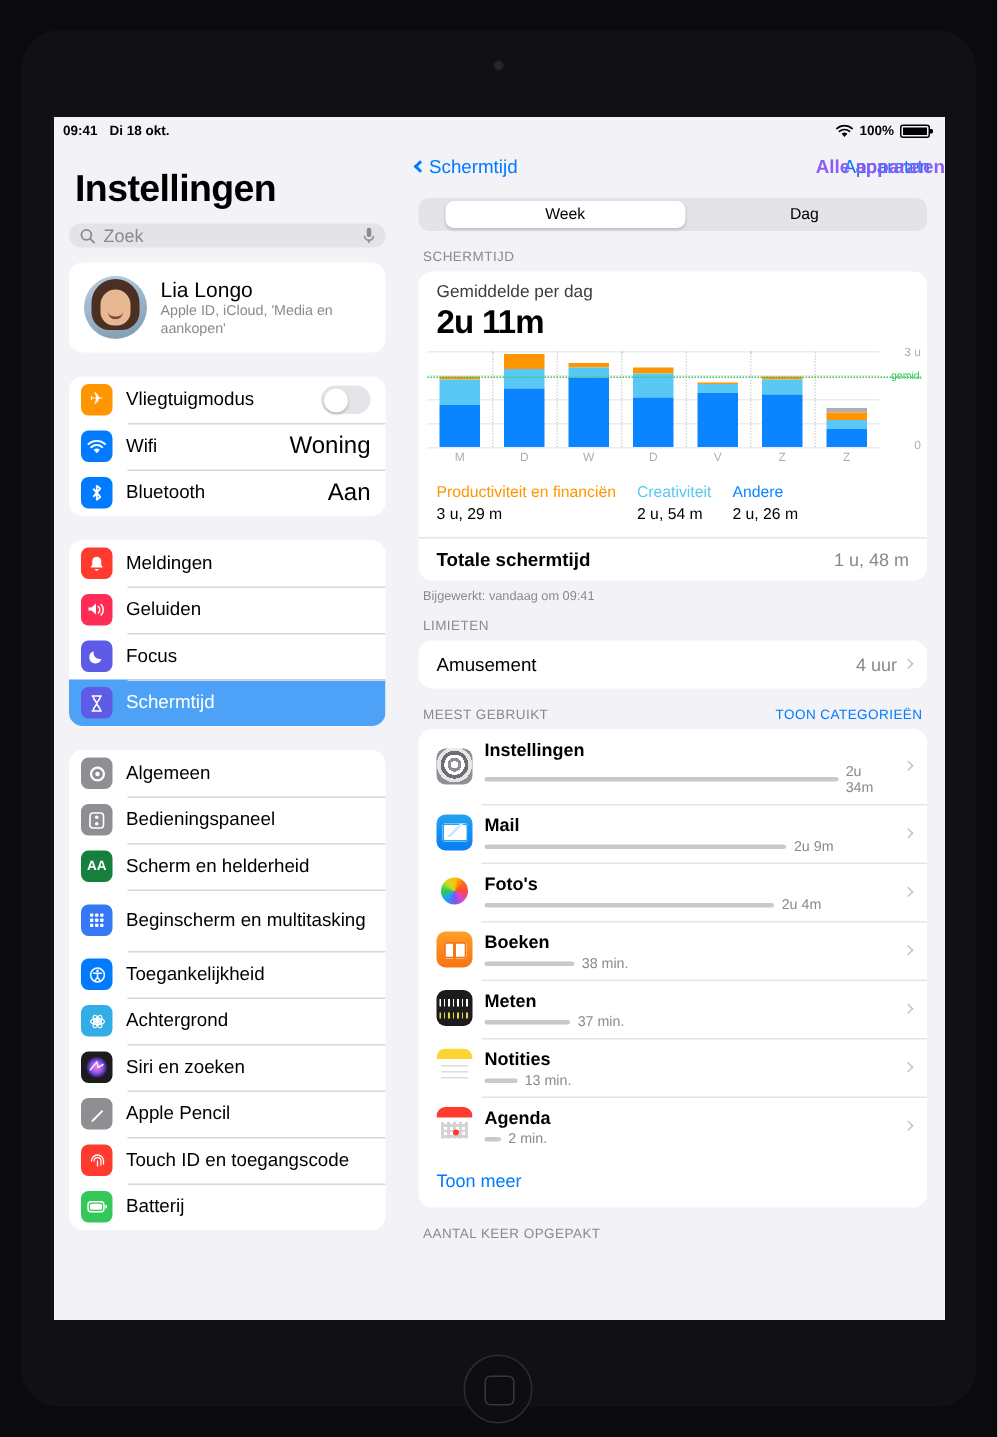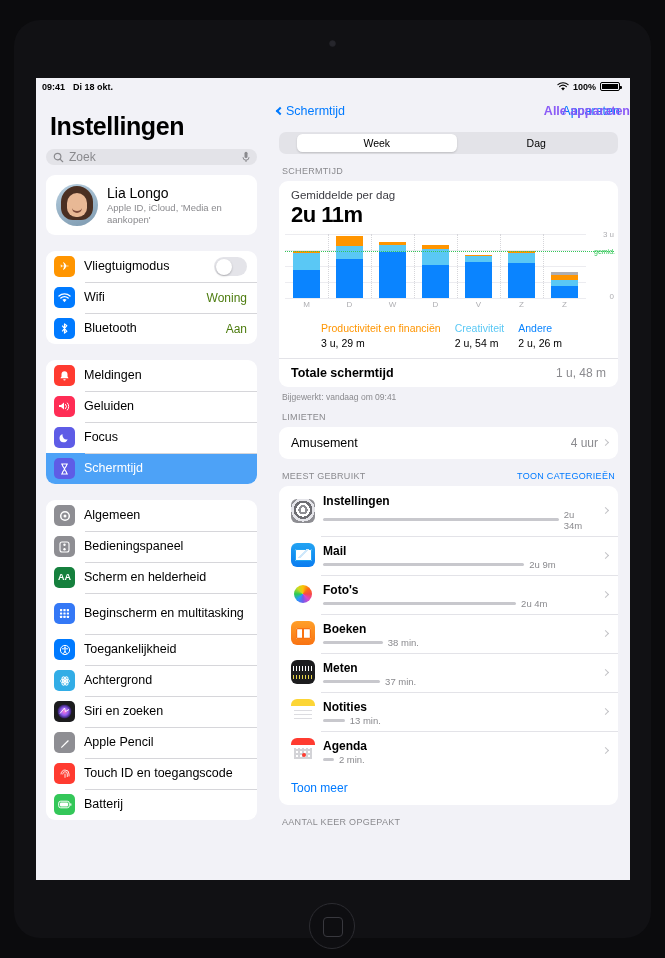--- a/index.html
+++ b/index.html
@@ -51,21 +51,21 @@
 
   
   .statusbar {
     position: absolute; left: 0; top: 0; width: 100%; height: 18px;
     display: flex; align-items: center;
     padding: 0 10px 0 6px;
     font-size: 9px; font-weight: bold; color: #000;
   }
   .sb-time { margin-right: 8px; }
   .sb-date { font-weight: bold; }
-  .sb-right { margin-left: auto; display: flex; gap: 4px; }
+  .sb-right { margin-left: auto; display: flex; align-items: center; gap: 4px; }
   .sb-pct { font-size: 9px; font-weight: bold; }
   .batt {
     width: 20px; height: 9px; border: 1px solid #000; border-radius: 2px;
     position: relative; display: inline-block;
   }
   .batt::after {
     content: ""; position: absolute; right: -3px; top: 2.5px;
     width: 1.6px; height: 3px; background: #000; border-radius: 0 1px 1px 0;
   }
   .batt i { position: absolute; left: 1px; top: 1px; width: 16px; height: 5px; background: #000; display: block; }
@@ -123,21 +123,21 @@
     background: #d6d6da;
   }
   .row.sel { background: #4da2f7; }
   .row.sel .row-label { color: #fff; }
   .ico {
     width: 21px; height: 21px; border-radius: 5px; flex: none;
     display: flex; align-items: center; justify-content: center;
     color: #fff; font-size: 11px; line-height: 1;
   }
   .row-label { font-size: 12.5px; color: #000; flex: 1; line-height: 1.2; }
-  .row-value { font-size: 12px; color: #4d7c0f; }
+  .row-value { font-size: 16px; color: #000000; }
   .toggle {
     width: 33px; height: 19px; border-radius: 10px; background: #e4e4e9;
     position: relative; flex: none;
   }
   .toggle::after {
     content: ""; position: absolute; left: 1.5px; top: 1.5px;
     width: 16px; height: 16px; border-radius: 50%; background: #fff;
     box-shadow: 0 1px 2px rgba(0,0,0,.25);
   }
 
@@ -200,21 +200,21 @@
   }
   .avglbl { position: absolute; font-size: 7px; color: #34c759; right: -29px; transform: translateY(-50%); }
   .bars { position: absolute; left: 0; right: 0; top: 0; bottom: 0; display: flex; }
   .barcell { flex: 1; display: flex; align-items: flex-end; justify-content: center; position: relative; }
   .bar { width: 62%; display: flex; flex-direction: column; justify-content: flex-end; }
   .xaxis { display: flex; padding: 2px 0 0 0; }
   .xlbl { flex: 1; text-align: center; font-size: 8px; color: #aeaeb2; }
   .ytop, .ybot { position: absolute; right: 4px; font-size: 8px; color: #aeaeb2; }
   .ytop { top: -4px; } .ybot { top: 58px; }
 
-  .legend { display: flex; padding: 2px 12px 8px 12px; justify-content: center; }
+  .legend { display: flex; padding: 2px 12px 8px 12px; }
   .lg { margin-right: 14px; }
   .lg-name { font-size: 10.5px; line-height: 1.3; }
   .lg-val { font-size: 10.5px; color: #000; line-height: 1.35; }
   .c-orange { color: #ff9500; } .c-cyan { color: #5ac8f5; } .c-blue { color: #0a84ff; }
 
   .tot-row {
     display: flex; align-items: flex-end; padding: 7px 12px;
     border-top: 0.6px solid #e3e3e8;
   }
   .tot-label { font-size: 12.5px; color: #000; font-weight: bold; }

